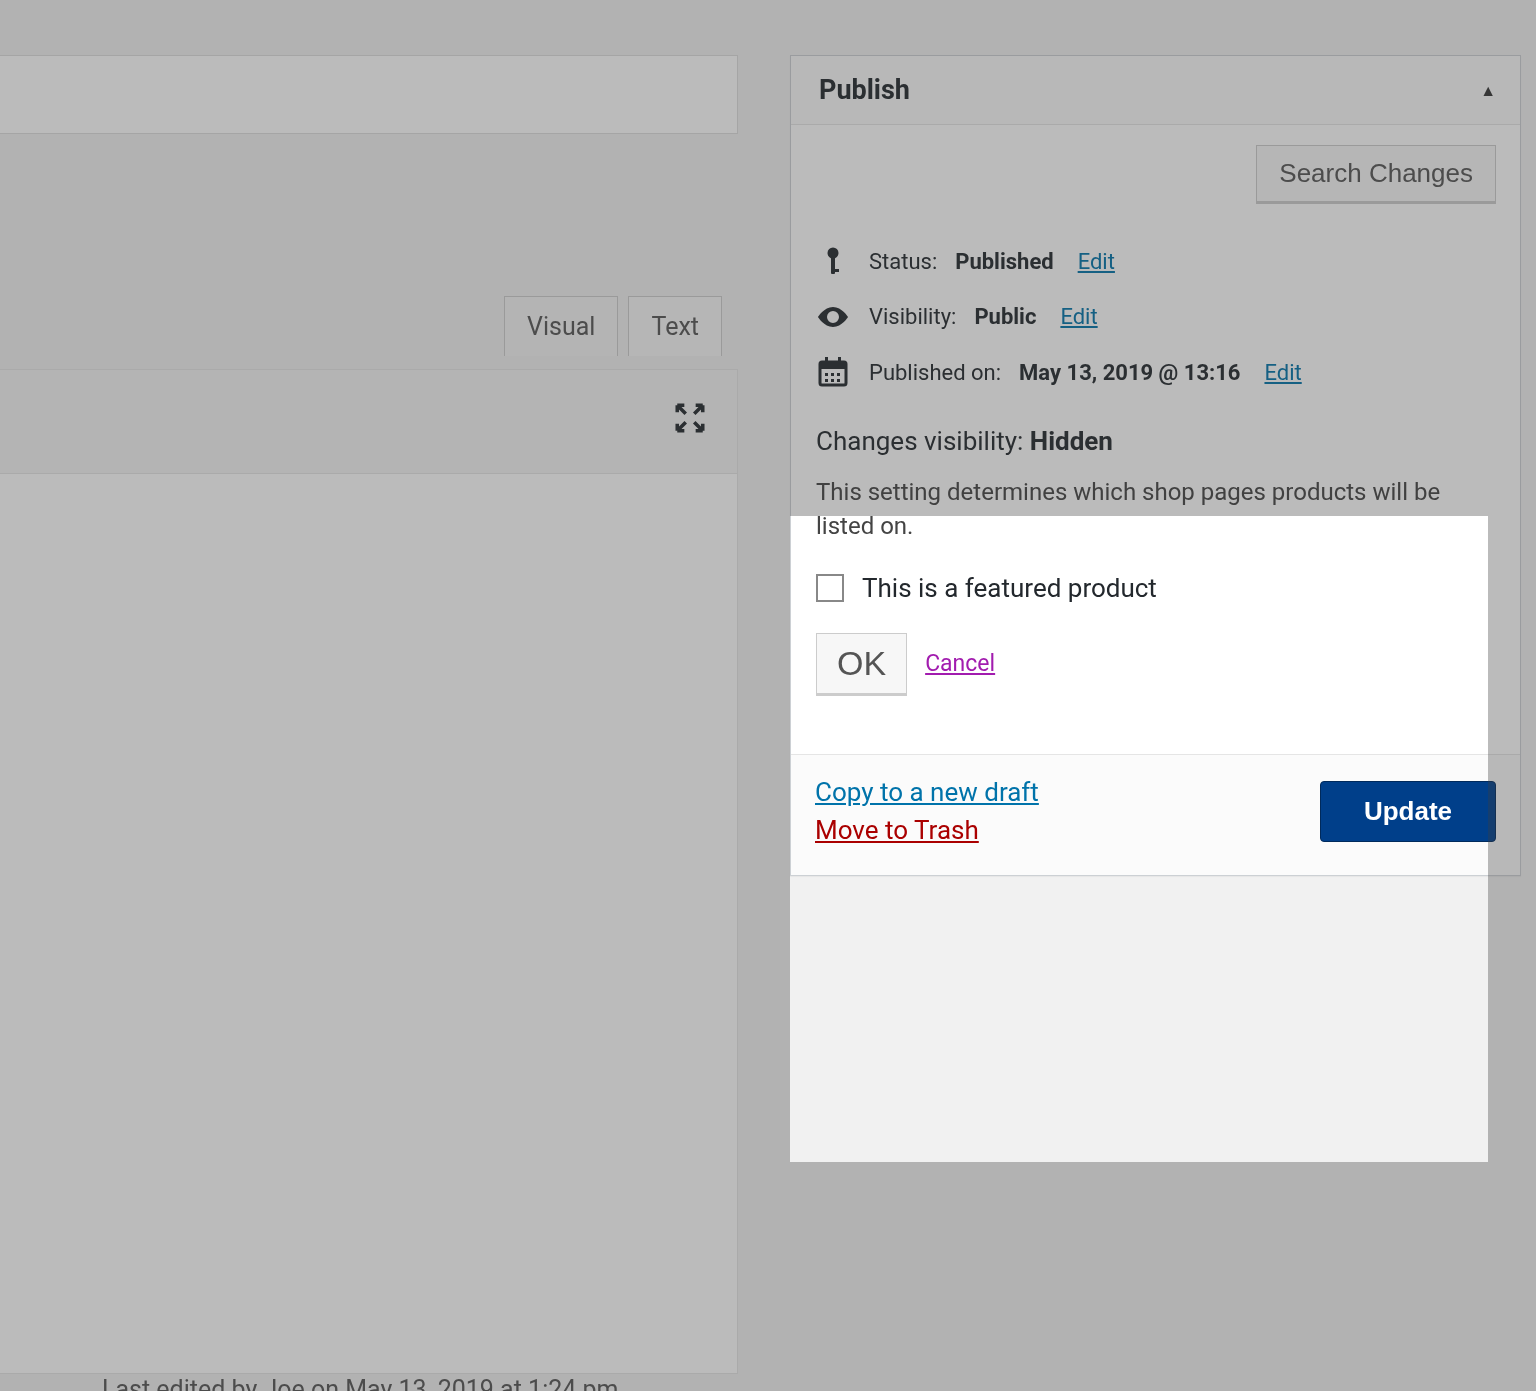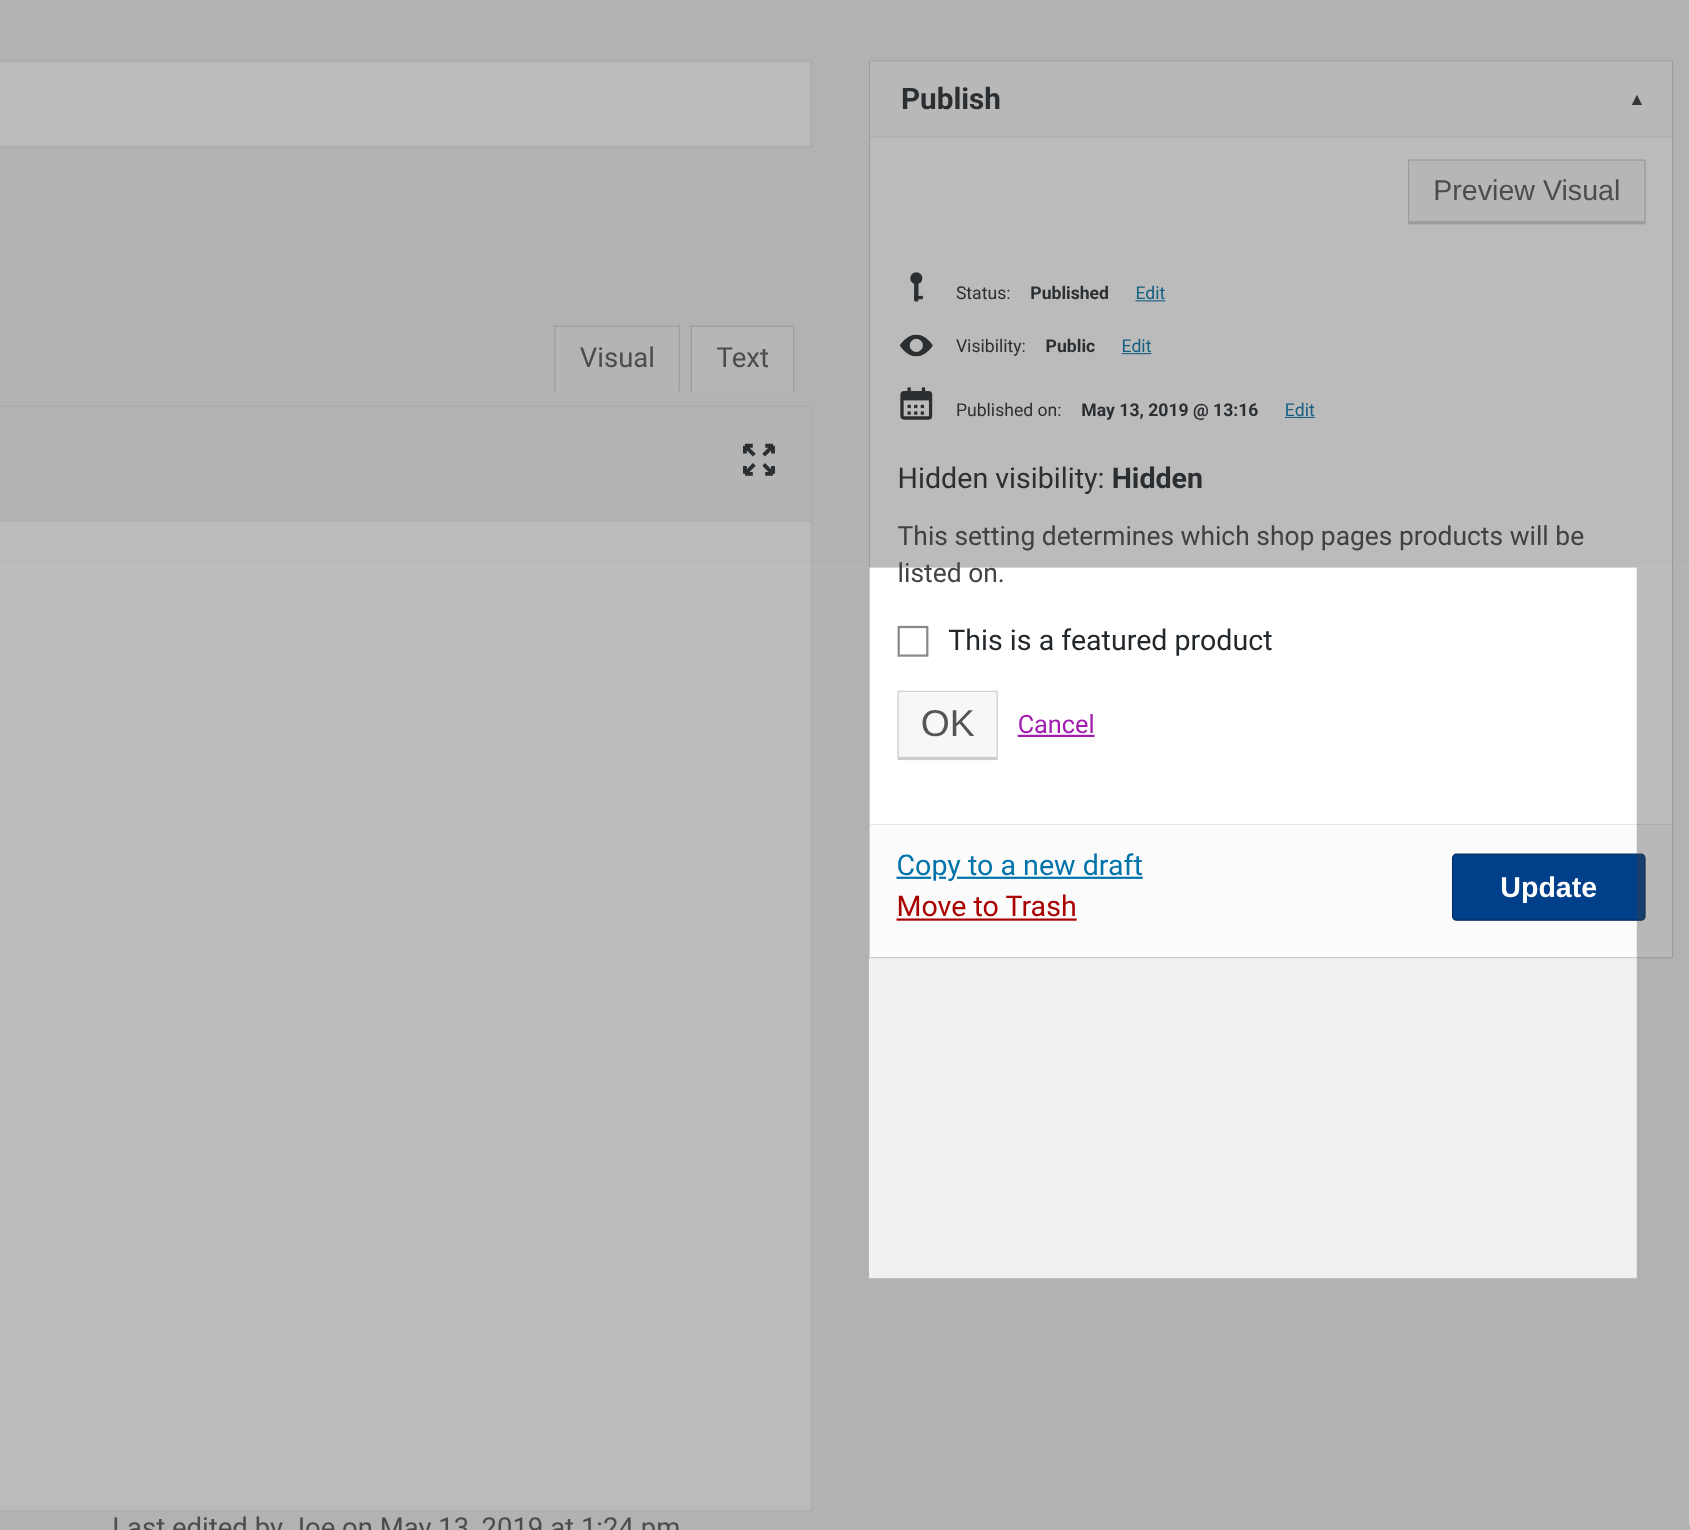--- a/index.html
+++ b/index.html
@@ -121,24 +121,24 @@
     border: 1px solid #ccc;
     background: #f7f7f7;
     padding: 12px 22px;
     font-size: 26px;
     color: #555;
     box-shadow: 0 2px 0 #ccc;
     cursor: pointer;
   }
   .meta-row {
     display: flex;
-    align-items: flex-end;
+    align-items: center;
     gap: 18px;
     padding: 14px 0;
-    font-size: 16px;
+    font-size: 22px;
     color: #23282d;
   }
   .meta-icon {
     width: 36px;
     display: flex;
     justify-content: center;
     color: #444;
   }
   .meta-label {
   }
@@ -321,21 +321,21 @@
 <div class="last-edited">Last edited by Joe on May 13, 2019 at 1:24 pm</div>
 
 <div class="publish-box">
   <div class="publish-header">
     <span class="publish-title">Publish</span>
     <span class="collapse-arrow">▲</span>
   </div>
 
   <div class="publish-body">
     <div class="preview-row">
-      <button class="btn">Preview Visual</button>
+      <button class="btn">Search Changes</button>
     </div>
 
     <div class="meta-row">
       <span class="meta-icon">
         <svg width="24" height="30" viewBox="0 0 24 30" fill="#23282d">
           <circle cx="12" cy="7" r="5.5"></circle>
           <rect x="10" y="11" width="4" height="17" rx="1"></rect>
           <rect x="10" y="23" width="8" height="3"></rect>
         </svg>
       </span>
@@ -371,21 +371,21 @@
           <rect x="19" y="22" width="3" height="3"></rect>
         </svg>
       </span>
       <span class="meta-label">Published on:</span>
       <span class="meta-value">May 13, 2019 @ 13:16</span>
       <span class="edit-link">Edit</span>
     </div>
 
     <div class="catalog-panel">
       <div class="catalog-heading">
-        <span>Hidden visibility:</span>
+        <span>Changes visibility:</span>
         <span class="cv-value">Hidden</span>
       </div>
       <div class="catalog-desc">This setting determines which shop pages products will be listed on.</div>
 
 
       <div class="checkbox-row">
         <span class="checkbox"></span>
         <span>This is a featured product</span>
       </div>
 

